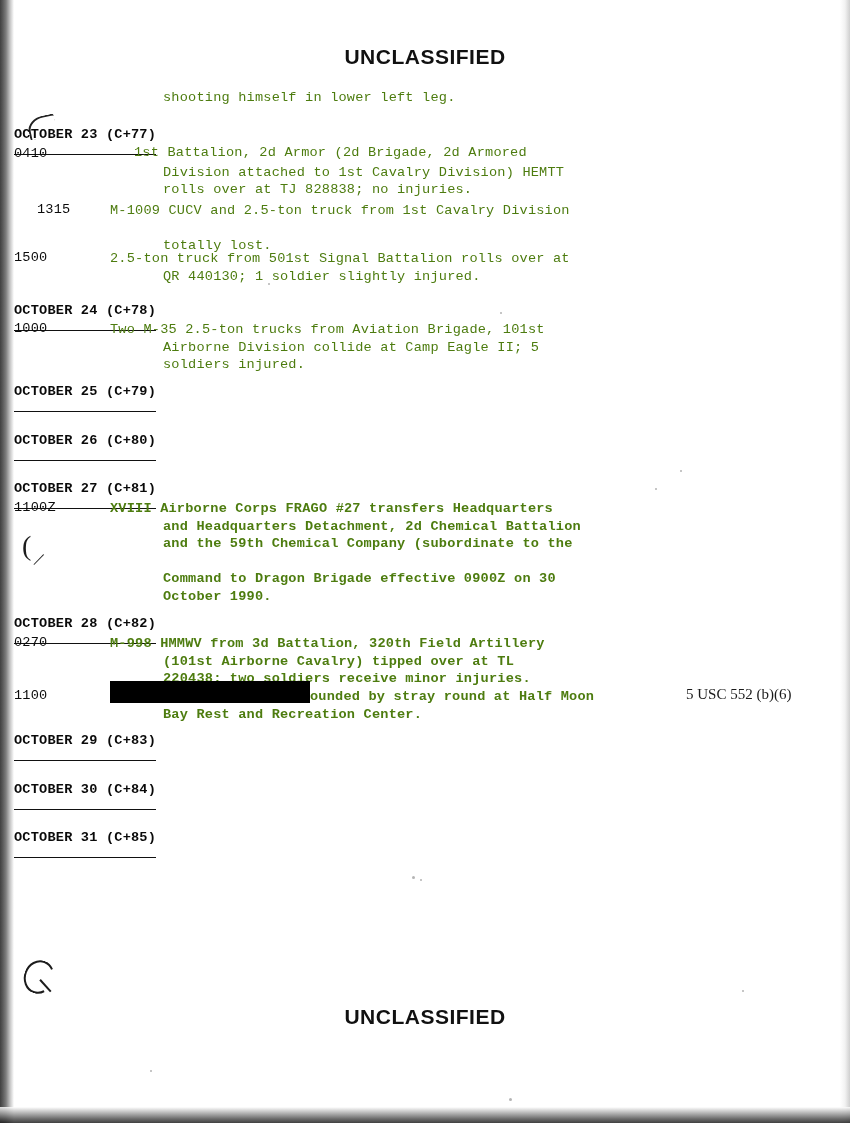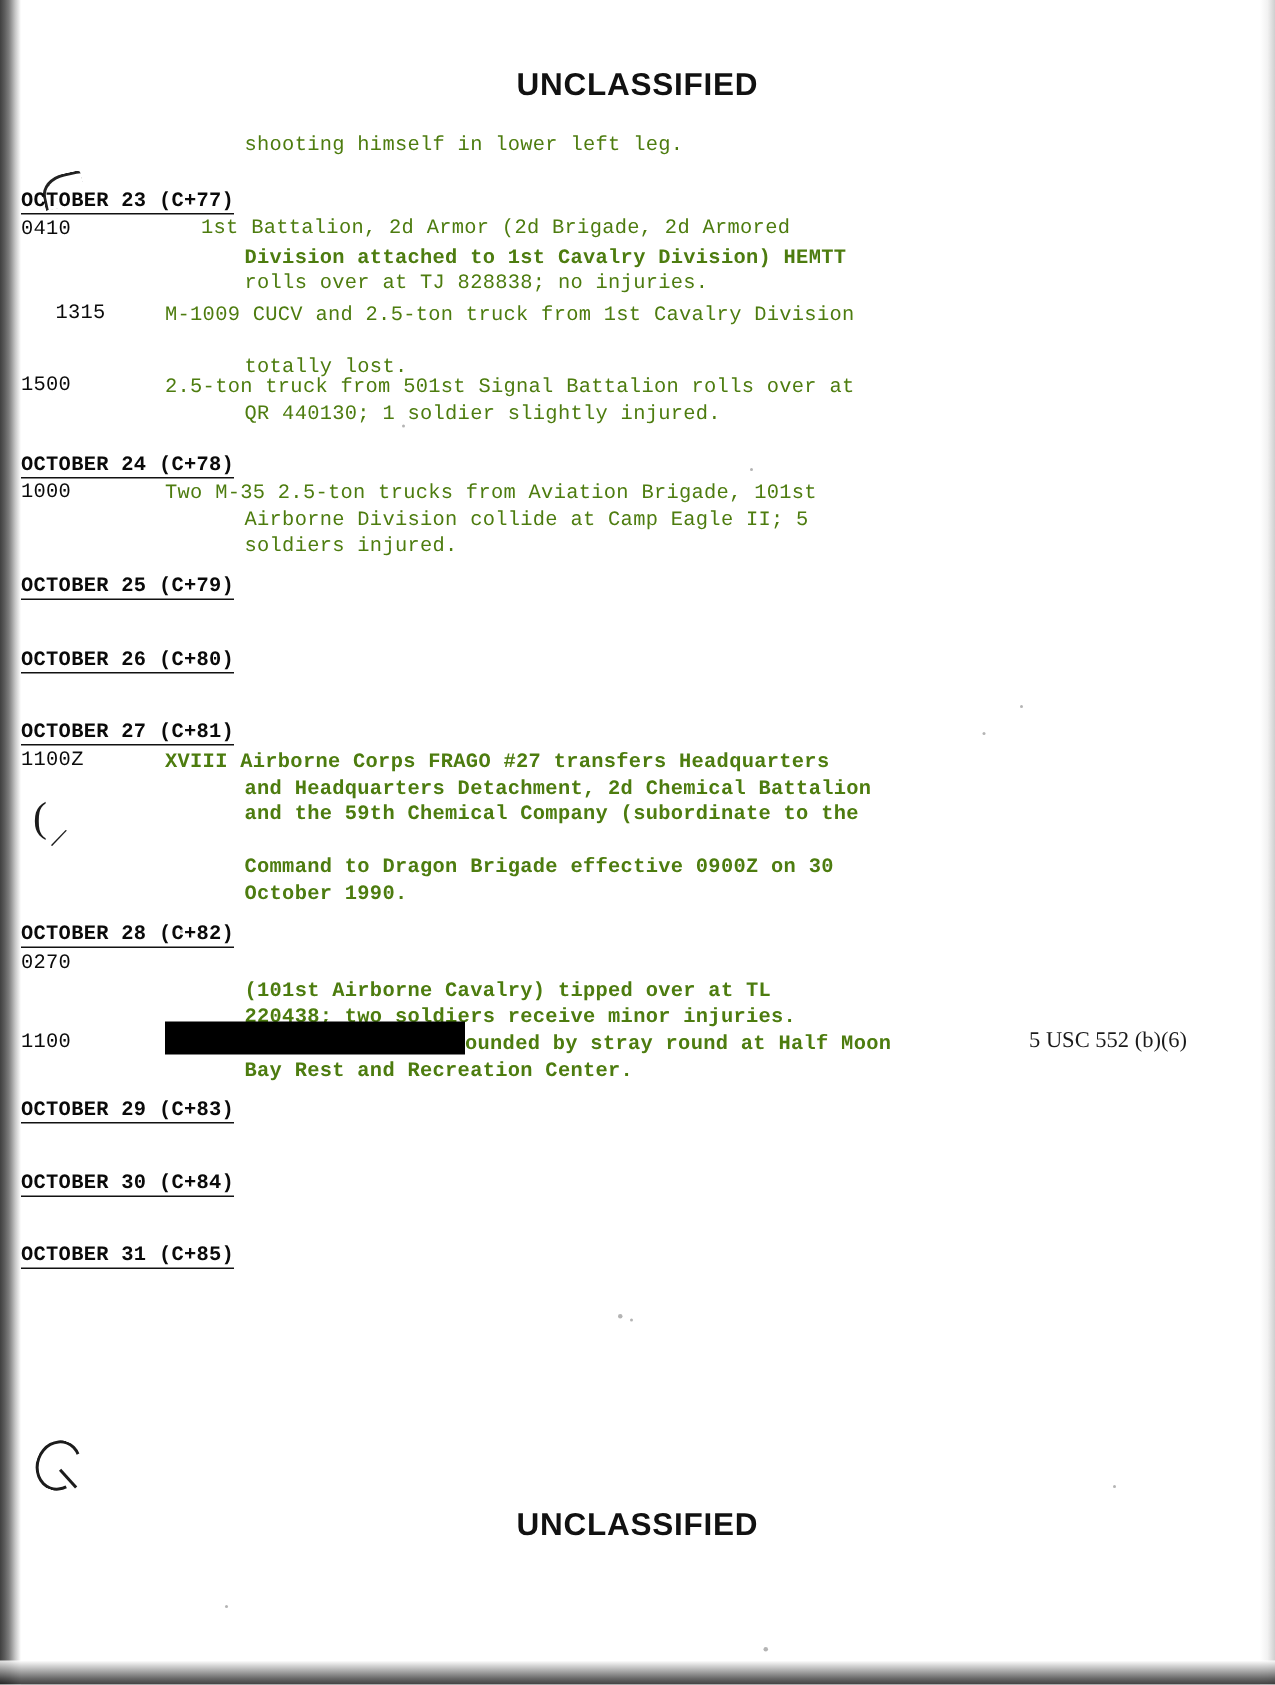--- a/index.html
+++ b/index.html
@@ -66,21 +66,21 @@
     color: #4d7c0f;
   }
   .bold { font-weight: 700; }
   .datehdr {
     position: absolute;
     white-space: pre;
     font-size: 13.6px;
     font-weight: 700;
     letter-spacing: .2px;
     border-bottom: 1.5px solid #111;
-    padding-bottom: 0px;
+    padding-bottom: 12px;
     color: #0a0a0a;
   }
   .time {
     position: absolute;
     white-space: pre;
     font-size: 13.6px;
     letter-spacing: .2px;
   }
   .redaction {
     position: absolute;
@@ -162,21 +162,21 @@
 
   <div class="blob1"></div>
   <div class="paren-mark" style="left:22px;top:530px;">(</div>
   <div class="paren-mark" style="left:36px;top:548px;font-size:20px;transform:rotate(25deg);">/</div>
   <div class="swirl"></div>
 
   <div class="datehdr" style="left:14px;top:127px;">OCTOBER 23 (C+77)</div>
 
   <div class="time" style="left:14px;top:146px;">0410</div>
   <div class="line" style="left:110px;top:144px;margin-left:24px;">1st Battalion, 2d Armor (2d Brigade, 2d Armored</div>
-  <div class="line" style="left:163px;top:164px;font-weight:bold;">Division attached to 1st Cavalry Division) HEMTT</div>
+  <div class="line" style="left:163px;top:164px;">Division attached to 1st Cavalry Division) HEMTT</div>
   <div class="line" style="left:163px;top:181px;">rolls over at TJ 828838; no injuries.</div>
 
   <div class="time" style="left:14px;top:202px;padding-left:23px;">1315</div>
   <div class="line" style="left:110px;top:202px;">M-1009 CUCV and 2.5-ton truck from 1st Cavalry Division</div>
   <div class="line" style="left:163px;top:237px;">totally lost.</div>
 
   <div class="time" style="left:14px;top:250px;">1500</div>
   <div class="line" style="left:110px;top:250px;">2.5-ton truck from 501st Signal Battalion rolls over at</div>
   <div class="line" style="left:163px;top:268px;">QR 440130; 1 soldier slightly injured.</div>
 
@@ -196,20 +196,21 @@
   <div class="time" style="left:14px;top:500px;">1100Z</div>
   <div class="line bold" style="left:110px;top:500px;">XVIII Airborne Corps FRAGO #27 transfers Headquarters</div>
   <div class="line bold" style="left:163px;top:518px;">and Headquarters Detachment, 2d Chemical Battalion</div>
   <div class="line bold" style="left:163px;top:535px;">and the 59th Chemical Company (subordinate to the</div>
   <div class="line bold" style="left:163px;top:570px;">Command to Dragon Brigade effective 0900Z on 30</div>
   <div class="line bold" style="left:163px;top:588px;">October 1990.</div>
 
   <div class="datehdr" style="left:14px;top:616px;">OCTOBER 28 (C+82)</div>
 
   <div class="time" style="left:14px;top:635px;">0270</div>
+  <div class="line bold" style="left:110px;top:635px;">M-998 HMMWV from 3d Battalion, 320th Field Artillery</div>
   <div class="line bold" style="left:163px;top:653px;">(101st Airborne Cavalry) tipped over at TL</div>
   <div class="line bold" style="left:163px;top:670px;">220438; two soldiers receive minor injuries.</div>
 
   <div class="time" style="left:14px;top:688px;">1100</div>
   <div class="redaction" style="left:110px;top:681px;width:200px;height:22px;"></div>
   <div class="line bold" style="left:310px;top:688px;">ounded by stray round at Half Moon</div>
   <div class="line bold" style="left:163px;top:706px;">Bay Rest and Recreation Center.</div>
   <div class="exemption" style="left:686px;top:686px;">5 USC 552 (b)(6)</div>
 
   <div class="datehdr" style="left:14px;top:733px;">OCTOBER 29 (C+83)</div>

